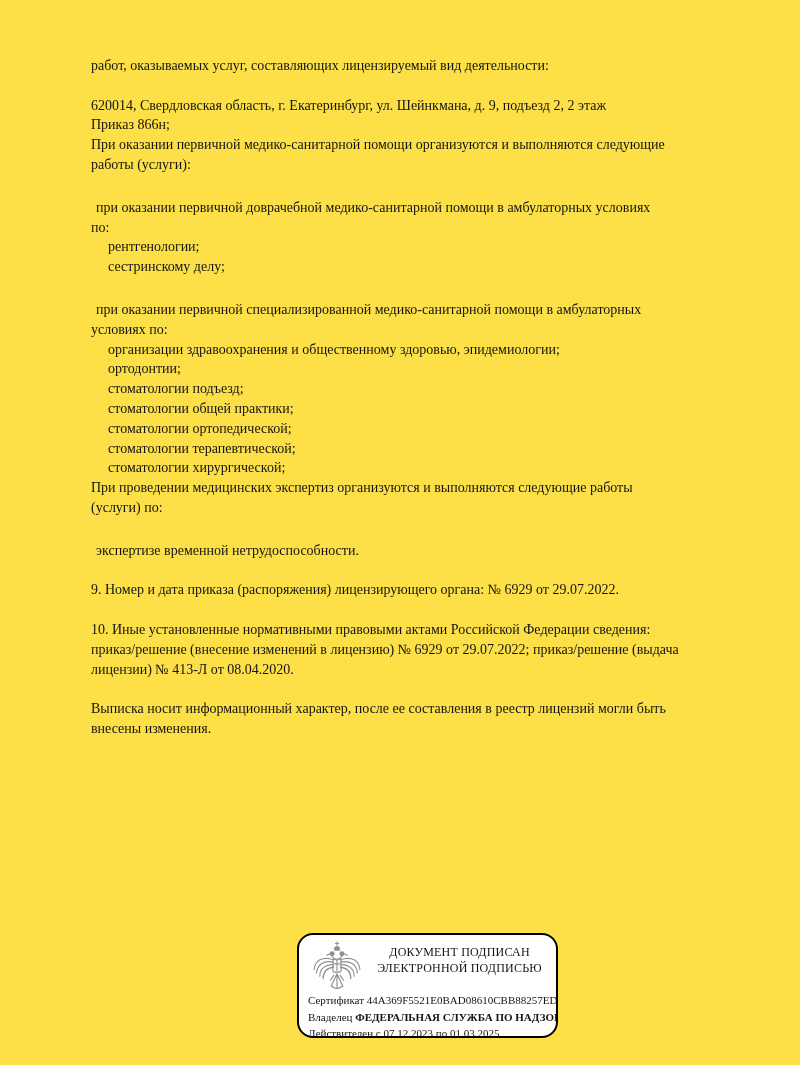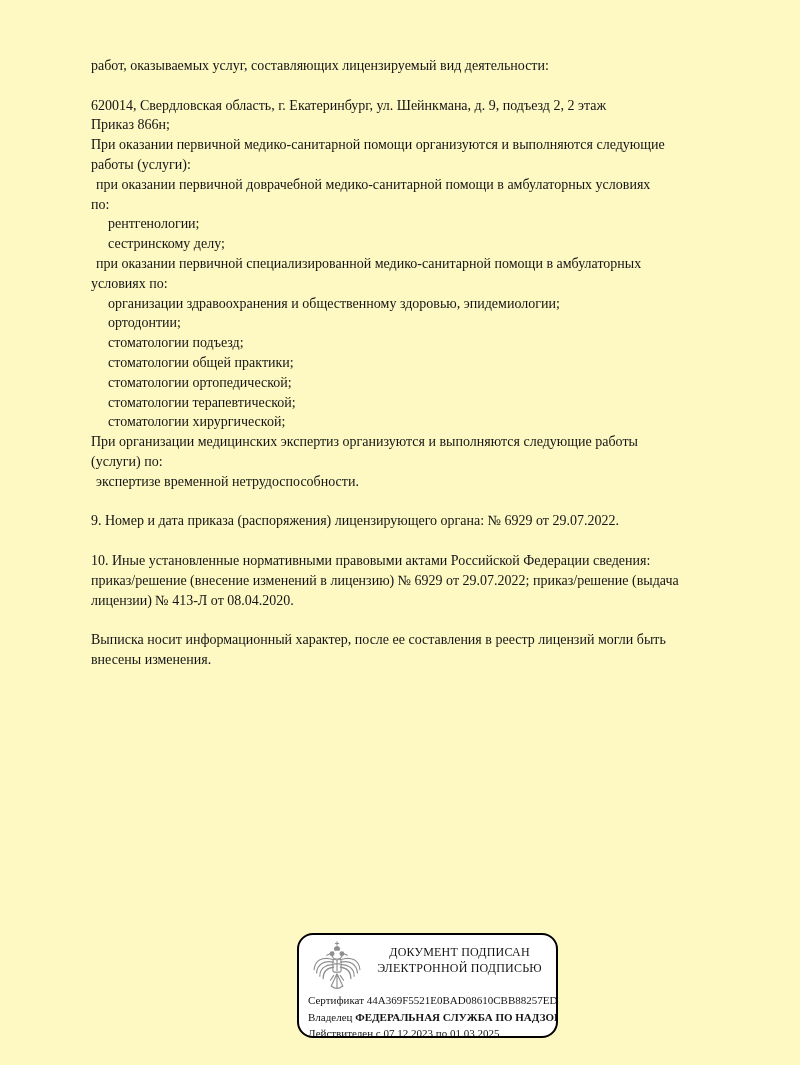--- a/index.html
+++ b/index.html
@@ -4,38 +4,38 @@
 <style>
   html, body {
     margin: 0;
     padding: 0;
     background: #ffffff;
   }
   .page {
     position: relative;
     width: 800px;
     height: 1065px;
-    background: #fef9c3;
+    background: #fde047;
     overflow: hidden;
     font-family: "Liberation Serif", "DejaVu Serif", serif;
     color: #141414;
   }
   .content {
     position: absolute;
     left: 91px;
     top: 56px;
     width: 700px;
     font-size: 14px;
   }
   .line {
     line-height: 19.8px;
     min-height: 19.8px;
     white-space: pre;
   }
-  .indent-1 { padding-left: 5px; }
+  .indent-1 { padding-left: 5px; margin-top: 23px; }
   .indent-2 { padding-left: 17px; }
 
   
   .stamp {
     position: absolute;
     left: 297px;
     top: 933px;
     width: 257px;
     height: 101px;
     border: 2px solid #000000;
@@ -91,21 +91,21 @@
       <div class="line indent-2">сестринскому делу;</div>
       <div class="line indent-1">при оказании первичной специализированной медико-санитарной помощи в амбулаторных</div>
       <div class="line indent-0">условиях по:</div>
       <div class="line indent-2">организации здравоохранения и общественному здоровью, эпидемиологии;</div>
       <div class="line indent-2">ортодонтии;</div>
       <div class="line indent-2">стоматологии подъезд;</div>
       <div class="line indent-2">стоматологии общей практики;</div>
       <div class="line indent-2">стоматологии ортопедической;</div>
       <div class="line indent-2">стоматологии терапевтической;</div>
       <div class="line indent-2">стоматологии хирургической;</div>
-      <div class="line indent-0">При организации медицинских экспертиз организуются и выполняются следующие работы</div>
+      <div class="line indent-0">При проведении медицинских экспертиз организуются и выполняются следующие работы</div>
       <div class="line indent-0">(услуги) по:</div>
       <div class="line indent-1">экспертизе временной нетрудоспособности.</div>
       <div class="line indent-0">&nbsp;</div>
       <div class="line indent-0">9. Номер и дата приказа (распоряжения) лицензирующего органа: № 6929 от 29.07.2022.</div>
       <div class="line indent-0">&nbsp;</div>
       <div class="line indent-0">10. Иные установленные нормативными правовыми актами Российской Федерации сведения:</div>
       <div class="line indent-0">приказ/решение (внесение изменений в лицензию) № 6929 от 29.07.2022; приказ/решение (выдача</div>
       <div class="line indent-0">лицензии) № 413-Л от 08.04.2020.</div>
       <div class="line indent-0">&nbsp;</div>
       <div class="line indent-0">Выписка носит информационный характер, после ее составления в реестр лицензий могли быть</div>

